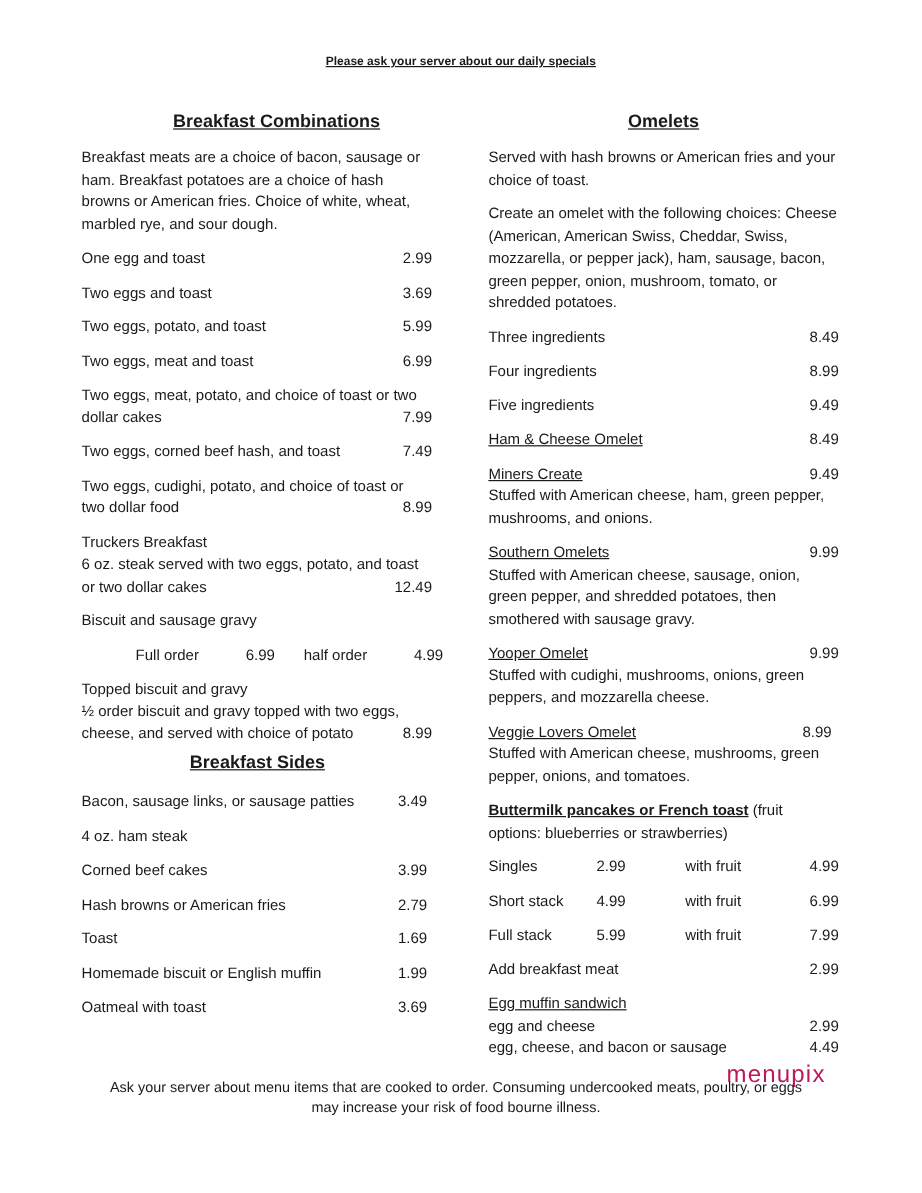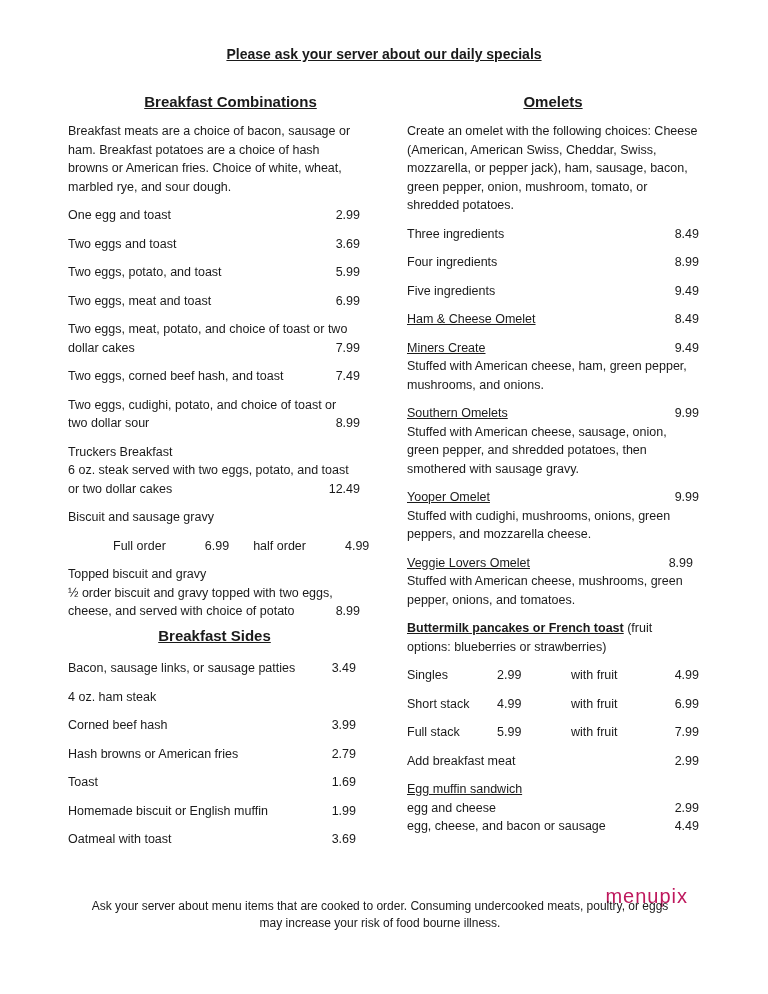--- a/index.html
+++ b/index.html
@@ -4,21 +4,21 @@
 <style>
   html, body { margin: 0; padding: 0; background: #ffffff; }
   body {
     width: 768px; height: 994px; position: relative; overflow: hidden;
     font-family: "Liberation Sans", "DejaVu Sans", sans-serif;
     color: #1a1a1a; font-size: 12.5px;
   }
   .abs { position: absolute; }
   .title {
     left: 0; width: 768px; top: 46px; text-align: center;
-    font-weight: bold; font-size: 14px; text-decoration: underline;
+    font-weight: bold; font-size: 10px; text-decoration: underline;
   }
   .sec-head {
     font-weight: bold; font-size: 15px; text-decoration: underline; text-align: center;
   }
   .col { position: absolute; line-height: 18.5px; }
   .row { display: flex; justify-content: space-between; white-space: nowrap; }
   .blk { margin-bottom: 10px; }
   .u { text-decoration: underline; }
   .b { font-weight: bold; }
   .price { text-align: right; }
@@ -66,21 +66,21 @@
   </div>
 
   <div class="row blk">
       <span>Two eggs, corned beef hash, and toast</span>
       <span>7.49</span>
     </div>
 
   <div class="blk">
     <div>Two eggs, cudighi, potato, and choice of toast or</div>
     <div class="row">
-        <span>two dollar sour</span>
+        <span>two dollar food</span>
         <span>8.99</span>
       </div>
   </div>
 
   <div class="blk">
     <div>Truckers Breakfast</div>
     <div>6 oz. steak served with two eggs, potato, and toast</div>
     <div class="row">
         <span>or two dollar cakes</span>
         <span>12.49</span>
@@ -112,21 +112,21 @@
 <div class="col" style="left:68px;width:288px;top:659px;">
   <div class="row blk">
       <span>Bacon, sausage links, or sausage patties</span>
       <span>3.49</span>
     </div>
   <div class="row blk">
       <span>4 oz. ham steak</span>
       <span></span>
     </div>
   <div class="row blk">
-      <span>Corned beef hash</span>
+      <span>Corned beef cakes</span>
       <span>3.99</span>
     </div>
   <div class="row blk">
       <span>Hash browns or American fries</span>
       <span>2.79</span>
     </div>
   <div class="row blk">
       <span>Toast</span>
       <span>1.69</span>
     </div>
@@ -136,20 +136,21 @@
     </div>
   <div class="row blk">
       <span>Oatmeal with toast</span>
       <span>3.69</span>
     </div>
 </div>
 
 <div class="abs sec-head" style="left:407px;width:292px;top:93px;">Omelets</div>
 
 <div class="col" style="left:407px;width:292px;top:122px;">
+  <div class="blk">Served with hash browns or American fries and your choice of toast.</div>
   <div class="blk">Create an omelet with the following choices: Cheese (American, American Swiss, Cheddar, Swiss, mozzarella, or pepper jack), ham, sausage, bacon, green pepper, onion, mushroom, tomato, or shredded potatoes.</div>
 
   <div class="row blk">
       <span>Three ingredients</span>
       <span>8.49</span>
     </div>
   <div class="row blk">
       <span>Four ingredients</span>
       <span>8.99</span>
     </div>

